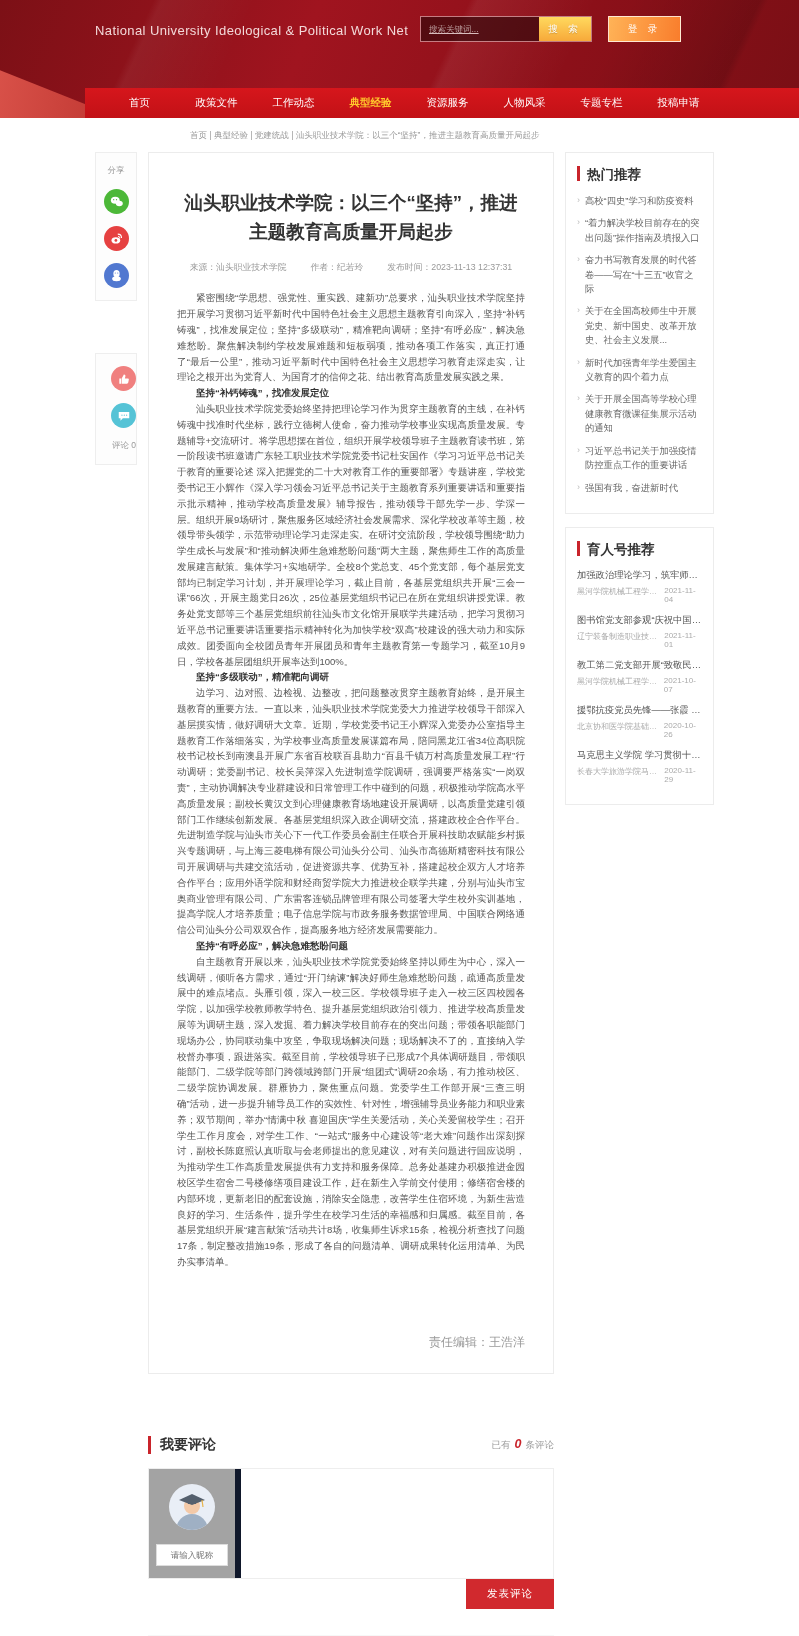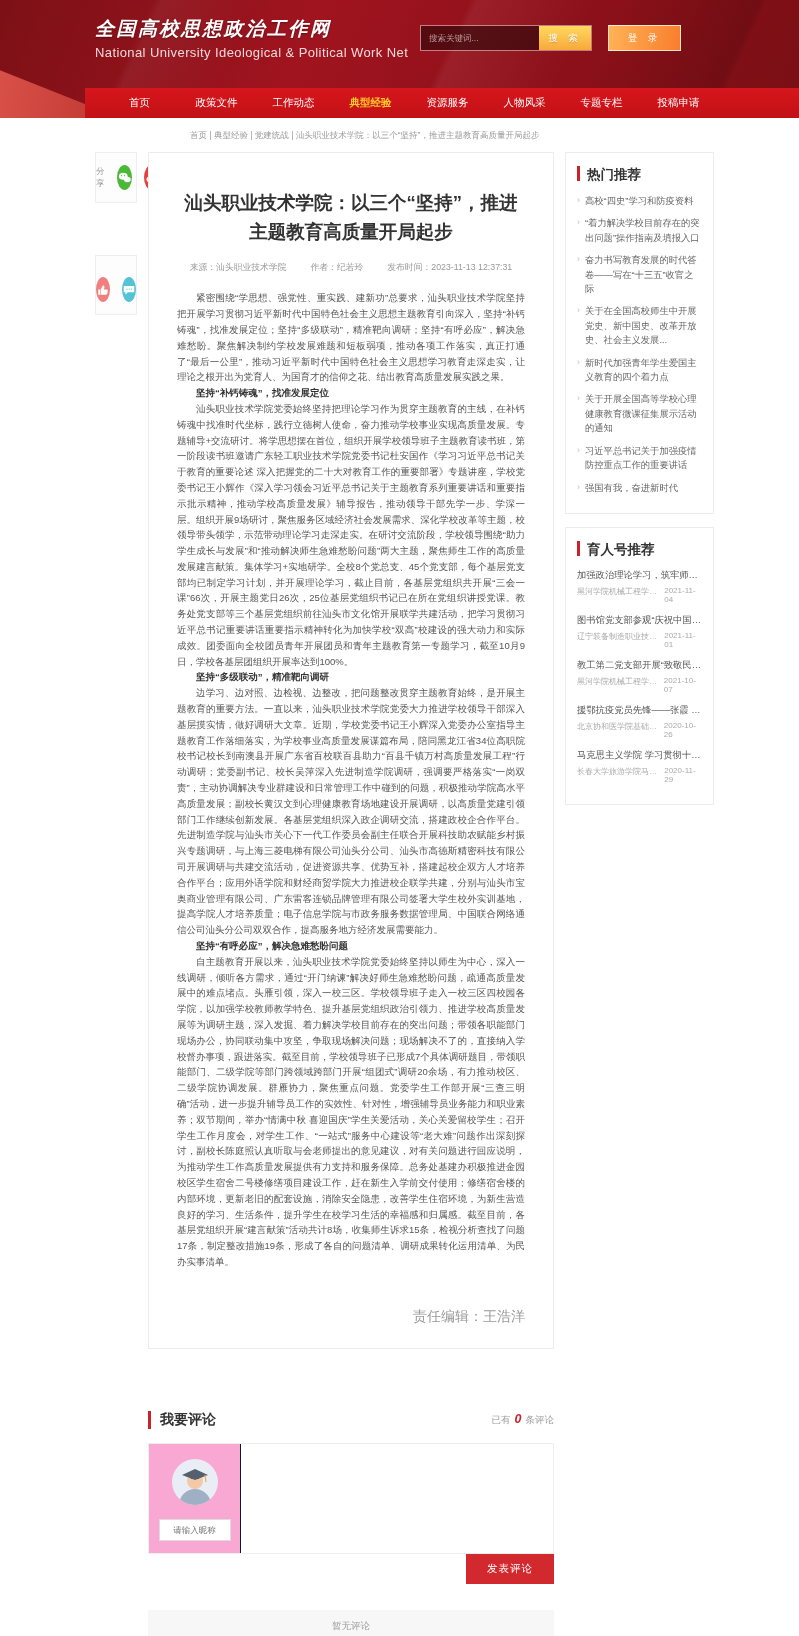--- a/index.html
+++ b/index.html
@@ -40,21 +40,21 @@
     color: #fff; letter-spacing: 2.5px;
     font-family: "DejaVu Serif", "Liberation Serif", serif;
     text-shadow: 0 1px 2px rgba(0,0,0,.35);
   }
   .logo-sub { font-size: 13px; color: #f3d9d9; letter-spacing: .4px; margin-top: 3px; }
   .search-cluster { display: flex; align-items: center; gap: 16px; }
   .search-box { display: flex; border: 1px solid rgba(255,255,255,.45); }
   .search-input {
     width: 118px; height: 24px; border: none; outline: none;
     background: rgba(30,5,8,.55); color: #d9bdbd;
-    font-size: 8.5px; padding: 0 8px;
+    font-size: 8.5px; padding: 0 8px; text-decoration: underline;
   }
   .search-input::placeholder { color: #b99a9a; }
   .search-btn {
     width: 52px; height: 24px; border: none; cursor: pointer;
     background: linear-gradient(180deg,#ffd95e,#f7a93a);
     color: #fff; font-size: 9.5px; letter-spacing: 4px; text-shadow: 0 1px 1px rgba(0,0,0,.2);
   }
   .login-btn {
     width: 73px; height: 26px; cursor: pointer;
     background: linear-gradient(100deg,#ffb357,#f97d2c);
@@ -71,21 +71,21 @@
     text-decoration: none; cursor: pointer;
   }
   .nav a.active { color: #ffc82c; font-weight: bold; }
   
   .breadcrumb-row { padding: 12px 40px 8px 190px; font-size: 8.5px; color: #999; }
   
   .main { display: flex; gap: 11px; padding: 2px 86px 0 95px; align-items: flex-start; }
   .share-col { width: 42px; flex: none; }
   .share-box {
     background: #fdfdfd; border: 1px solid #eee;
-    display: flex; flex-direction: row; align-items: center;
+    display: flex; flex-direction: column; align-items: center;
     padding: 12px 0; gap: 12px;
   }
   .share-box.second { margin-top: 52px; align-items: flex-end; }
   .share-label, .comment-count-mini { font-size: 8.5px; color: #999; }
   .icon-circle {
     width: 25px; height: 25px; border-radius: 50%;
     display: flex; align-items: center; justify-content: center; cursor: pointer;
   }
   .center-col { width: 406px; flex: none; }
   .article-card { background: #fff; border: 1px solid #ececec; padding: 28px 28px 22px; }
@@ -98,29 +98,29 @@
     font-size: 8.8px; color: #999; padding-bottom: 16px;
   }
   .article-body p {
     font-size: 9.5px; color: #555; line-height: 15.8px;
     text-indent: 2em; text-align: justify;
   }
   .article-body h3 {
     font-size: 9.5px; color: #333; line-height: 15.8px;
     text-indent: 2em; font-weight: bold;
   }
-  .editor-line { text-align: right; font-size: 14px; color: #999; margin-top: 38px; }
+  .editor-line { text-align: right; font-size: 12px; color: #999; margin-top: 64px; }
   
   .comment-head { display: flex; justify-content: space-between; align-items: center; margin: 62px 0 14px; }
   .comment-title { font-size: 14px; font-weight: bold; border-left: 3px solid #c9242b; padding-left: 9px; color: #333; }
   .comment-count { font-size: 9.5px; color: #999; }
   .comment-count .num { color: #c9242b; font-style: italic; font-weight: bold; font-size: 12.5px; margin: 0 4px; }
   .comment-box { display: flex; border: 1px solid #eee; background: #fff; }
   .comment-left {
-    width: 92px; flex: none; border-right: 1px solid #0f172a; background: #f9a8d4;
+    width: 92px; flex: none; border-right: 6px solid #0f172a; background: #a3a3a3;
     display: flex; flex-direction: column; align-items: center; padding: 15px 0 12px; gap: 14px; justify-content: space-between;
   }
   .avatar { width: 46px; height: 46px; border-radius: 50%; background: #e9eef6; overflow: hidden; }
   .nickname-input {
     width: 72px; font-size: 8.5px; color: #555; padding: 5px 3px;
     border: 1px solid #ddd; background: #fff; text-align: center; outline: none;
   }
   .comment-textarea {
     flex: 1; border: none; outline: none; resize: none;
     font-size: 9.8px; color: #333; padding: 12px 14px; height: 112px;
@@ -152,21 +152,20 @@
   .yuren-meta { display: flex; justify-content: space-between; gap: 6px; font-size: 8px; color: #aaa; margin-top: 4px; }
   .yuren-source { max-width: 82px; white-space: nowrap; overflow: hidden; text-overflow: ellipsis; }
 </style>
 </head>
 <body>
 
 <div class="header">
   <div class="header-wedge"></div>
   <div class="header-top">
     <div>
-      <div class="logo-title">全国高校思想政治工作网</div>
       <div class="logo-sub">National University Ideological &amp; Political Work Net</div>
     </div>
     <div class="search-cluster">
       <div class="search-box">
         <input class="search-input" placeholder="搜索关键词..." style="">
         <button class="search-btn">搜 索</button>
       </div>
       <button class="login-btn">登 录</button>
     </div>
   </div>

